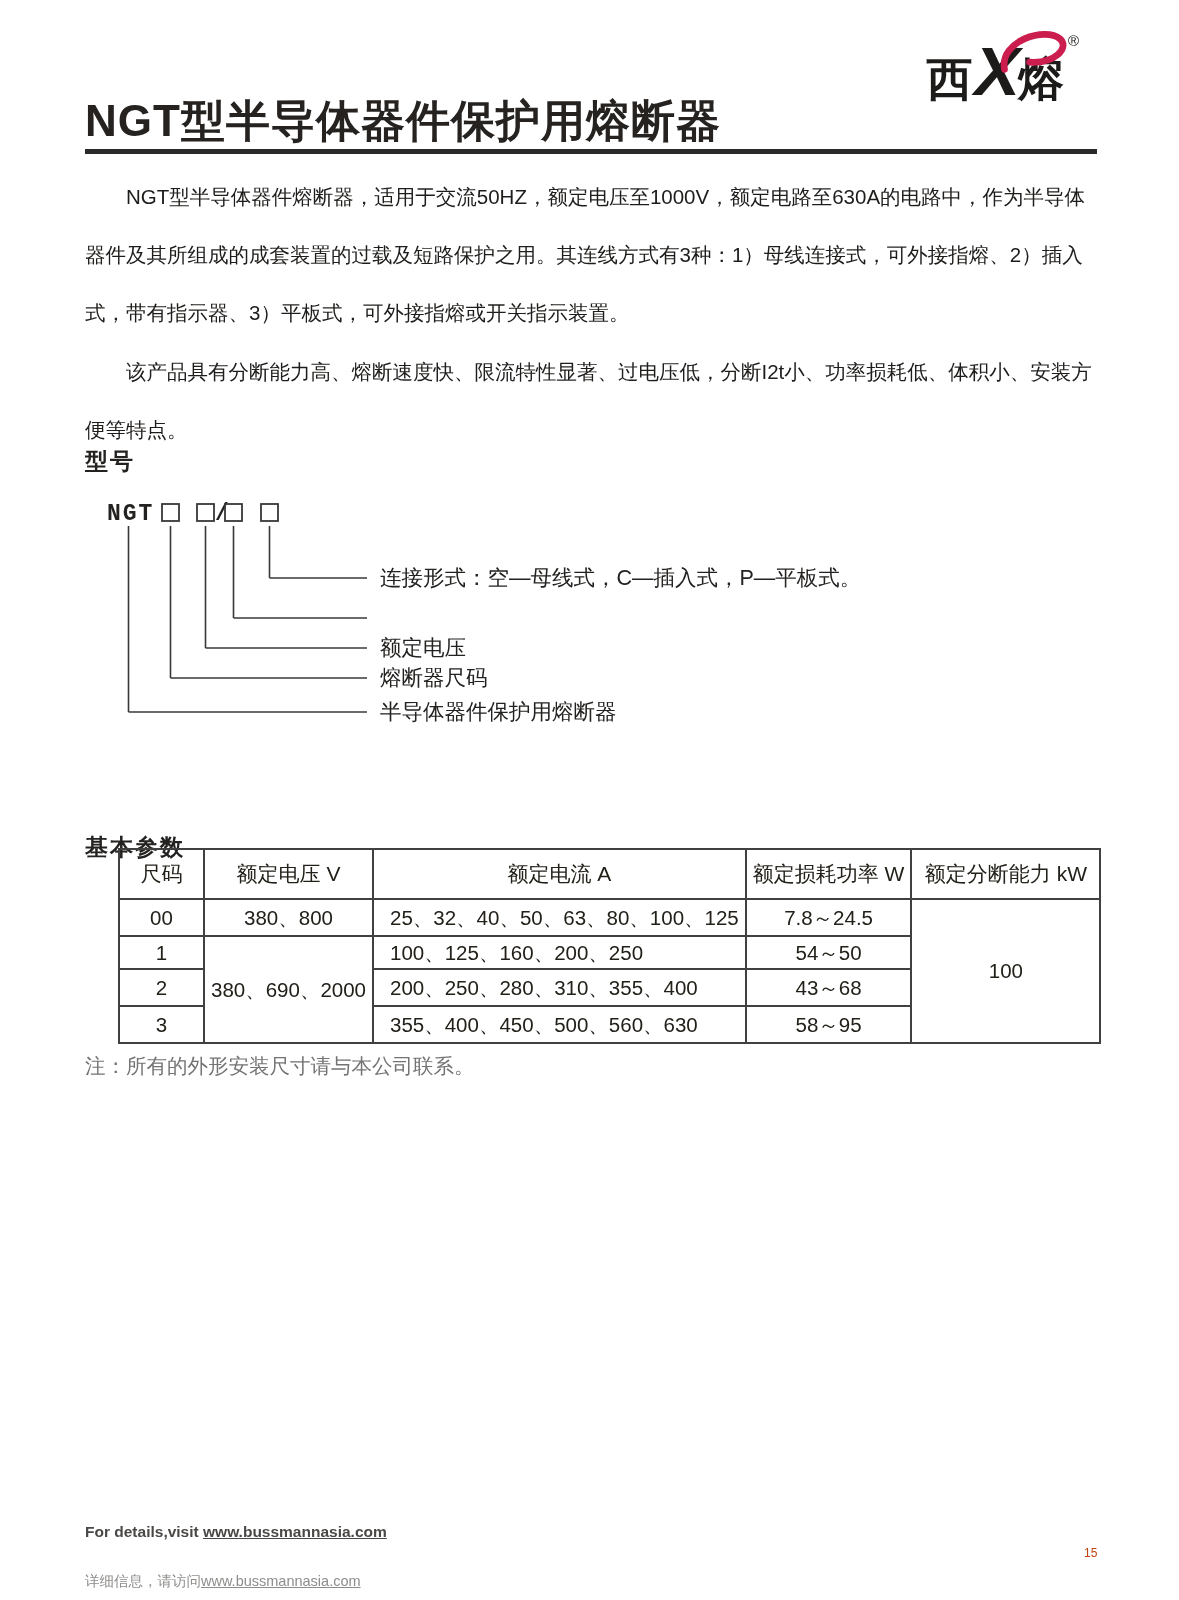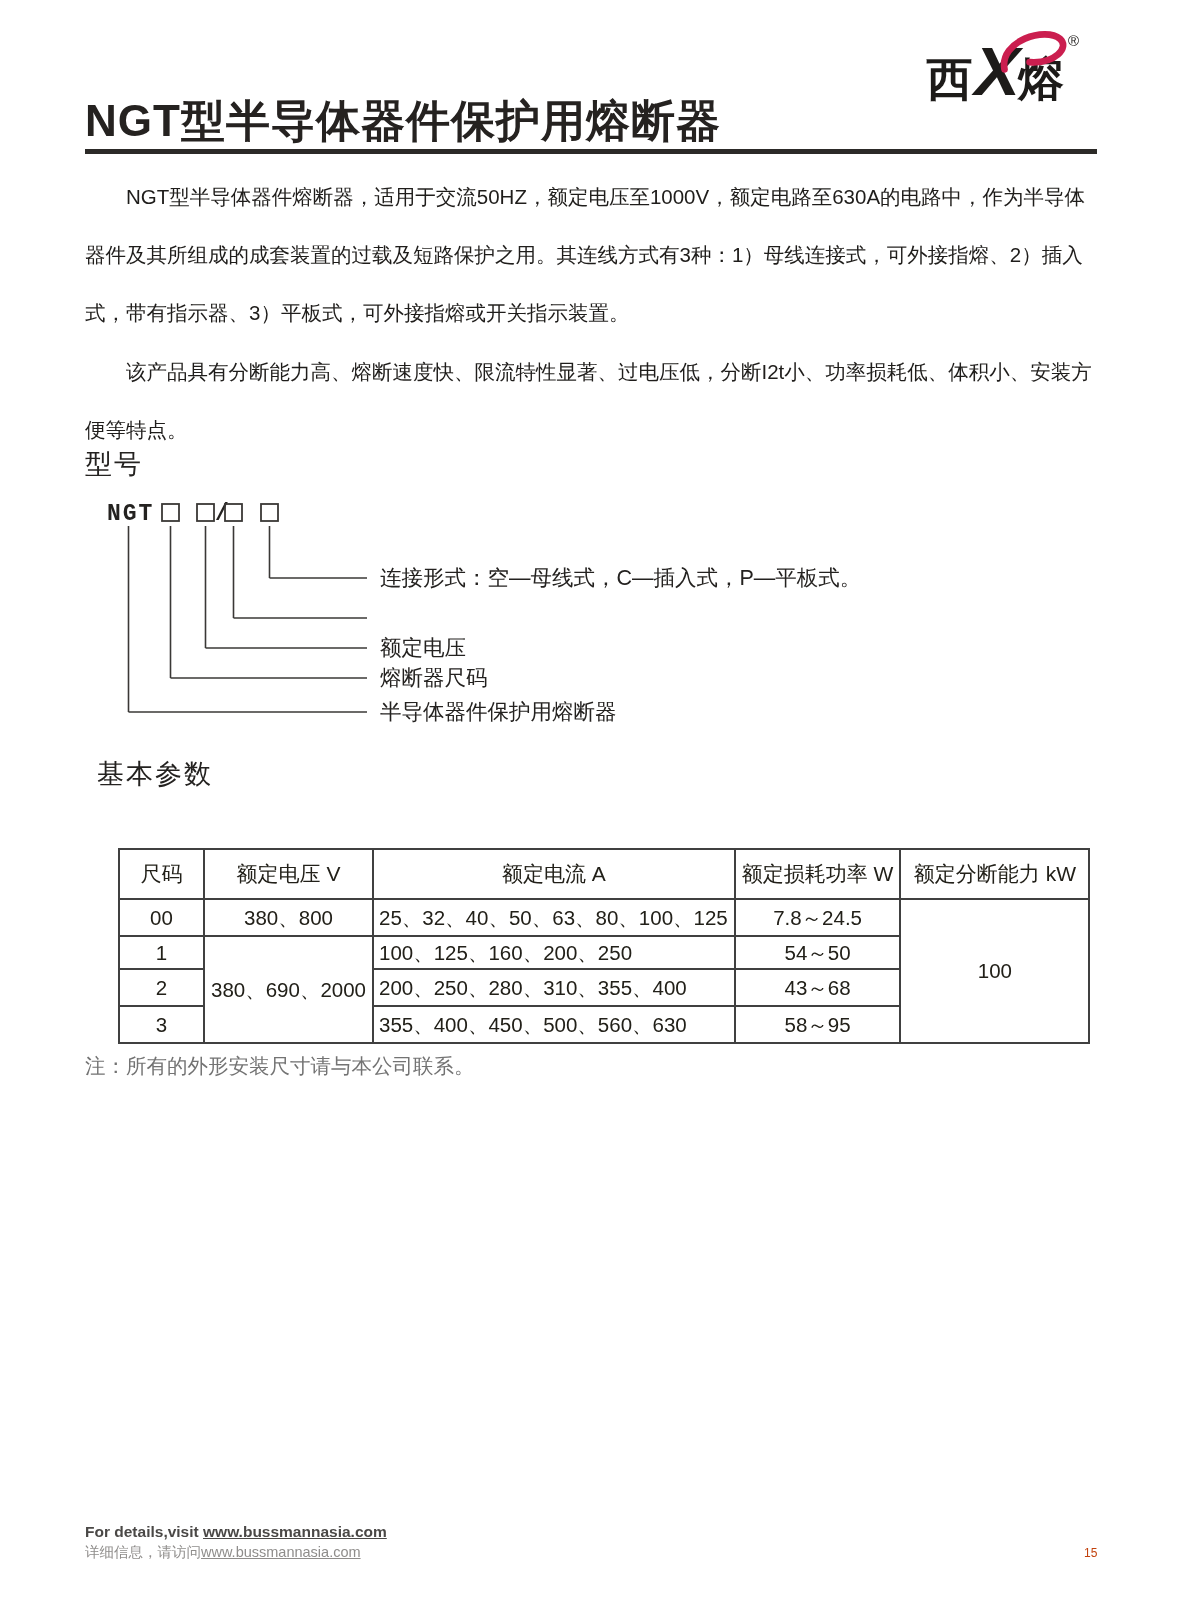--- a/index.html
+++ b/index.html
@@ -14,43 +14,43 @@
   .logo-x .xglyph{font-size:68px;font-weight:900;font-style:italic;color:#1d1b19;line-height:0.9;display:inline-block;}
   .logo-x svg{position:absolute;left:8px;top:-14px;overflow:visible;}
   .logo .reg{font-size:15px;color:#1d1b19;align-self:flex-start;margin:2px 0 0 4px;font-weight:400;}
   
   .title{position:absolute;left:85px;top:92px;font-size:44px;font-weight:600;color:#252220;letter-spacing:1px;white-space:nowrap;}
   .title-rule{position:absolute;left:85px;top:149px;width:1012px;height:5px;background:#2c2a28;}
   
   .intro{position:absolute;left:85px;top:168px;width:1012px;font-size:20.5px;line-height:58px;color:#1f1d1b;}
   .intro p{margin:0 0 1px 0;text-indent:2em;}
   
-  .sec-heading{position:absolute;left:85px;font-size:27px;font-weight:400;color:#242220;letter-spacing:2px;}
+  .sec-heading{position:absolute;left:85px;font-size:23px;font-weight:700;color:#242220;letter-spacing:2px;}
   
   .model-svg{position:absolute;left:85px;top:492px;}
   .model-svg text{fill:#242220;}
   .model-svg .code{font-size:23px;font-weight:700;letter-spacing:2px;font-family:"Liberation Mono","DejaVu Sans Mono",monospace;}
   .model-svg .lbl{font-size:21.5px;font-weight:500;}
   .model-svg line{stroke:#3a3836;stroke-width:1.6;}
   .model-svg rect{fill:none;stroke:#3a3836;stroke-width:1.8;}
   
   .params-table{position:absolute;left:118px;top:848px;border-collapse:collapse;table-layout:fixed;}
   .params-table th,.params-table td{
     border:2px solid #404040;font-weight:500;color:#222019;
     padding:0 6px;text-align:center;font-size:20.5px;overflow:hidden;white-space:nowrap;
   }
   .params-table th{font-size:21px;height:48px;}
-  .params-table td.cur{text-align:left;padding-left:5px;}
+  .params-table td.cur{text-align:left;padding-left:16px;}
   .r0 td{height:35px;} .r1 td{height:31px;} .r2 td{height:35px;} .r3 td{height:35px;}
   
   .note{position:absolute;left:85px;top:1052px;font-size:20.5px;color:#737373;}
   
   .footer{position:absolute;left:85px;top:1522px;line-height:20px;}
   .footer .en{font-size:15.5px;color:#4a4846;font-weight:600;}
-  .footer .zh{font-size:14.5px;color:#8f8d8b;}
+  .footer .zh{font-size:14.5px;color:#8f8d8b;margin-top:29px;}
   .footer a{color:inherit;text-decoration:underline;cursor:pointer;}
   .pageno{position:absolute;left:1084px;top:1546px;font-size:12px;color:#c2410c;}
 </style>
 </head>
 <body>
 
 <div class="page">
 
   <div class="logo">
     <span class="cjk">西</span>
@@ -97,21 +97,21 @@
 
     <line x1="184.5" y1="34" x2="184.5" y2="86"></line>
     <line x1="184.5" y1="86" x2="282" y2="86"></line>
 
     <text class="lbl" x="295" y="93">连接形式：空—母线式，C—插入式，P—平板式。</text>
     <text class="lbl" x="295" y="163">额定电压</text>
     <text class="lbl" x="295" y="193">熔断器尺码</text>
     <text class="lbl" x="295" y="227">半导体器件保护用熔断器</text>
   </svg>
 
-  <div class="sec-heading" style="top:756px;margin-left:12px;">基本参数</div>
+  <div class="sec-heading" style="top:832px;">基本参数</div>
 
   <table class="params-table">
     <colgroup>
       <col style="width:85px">
         <col style="width:160px">
         <col style="width:345px">
         <col style="width:165px">
         <col style="width:189px">
     </colgroup>
     <tbody>

